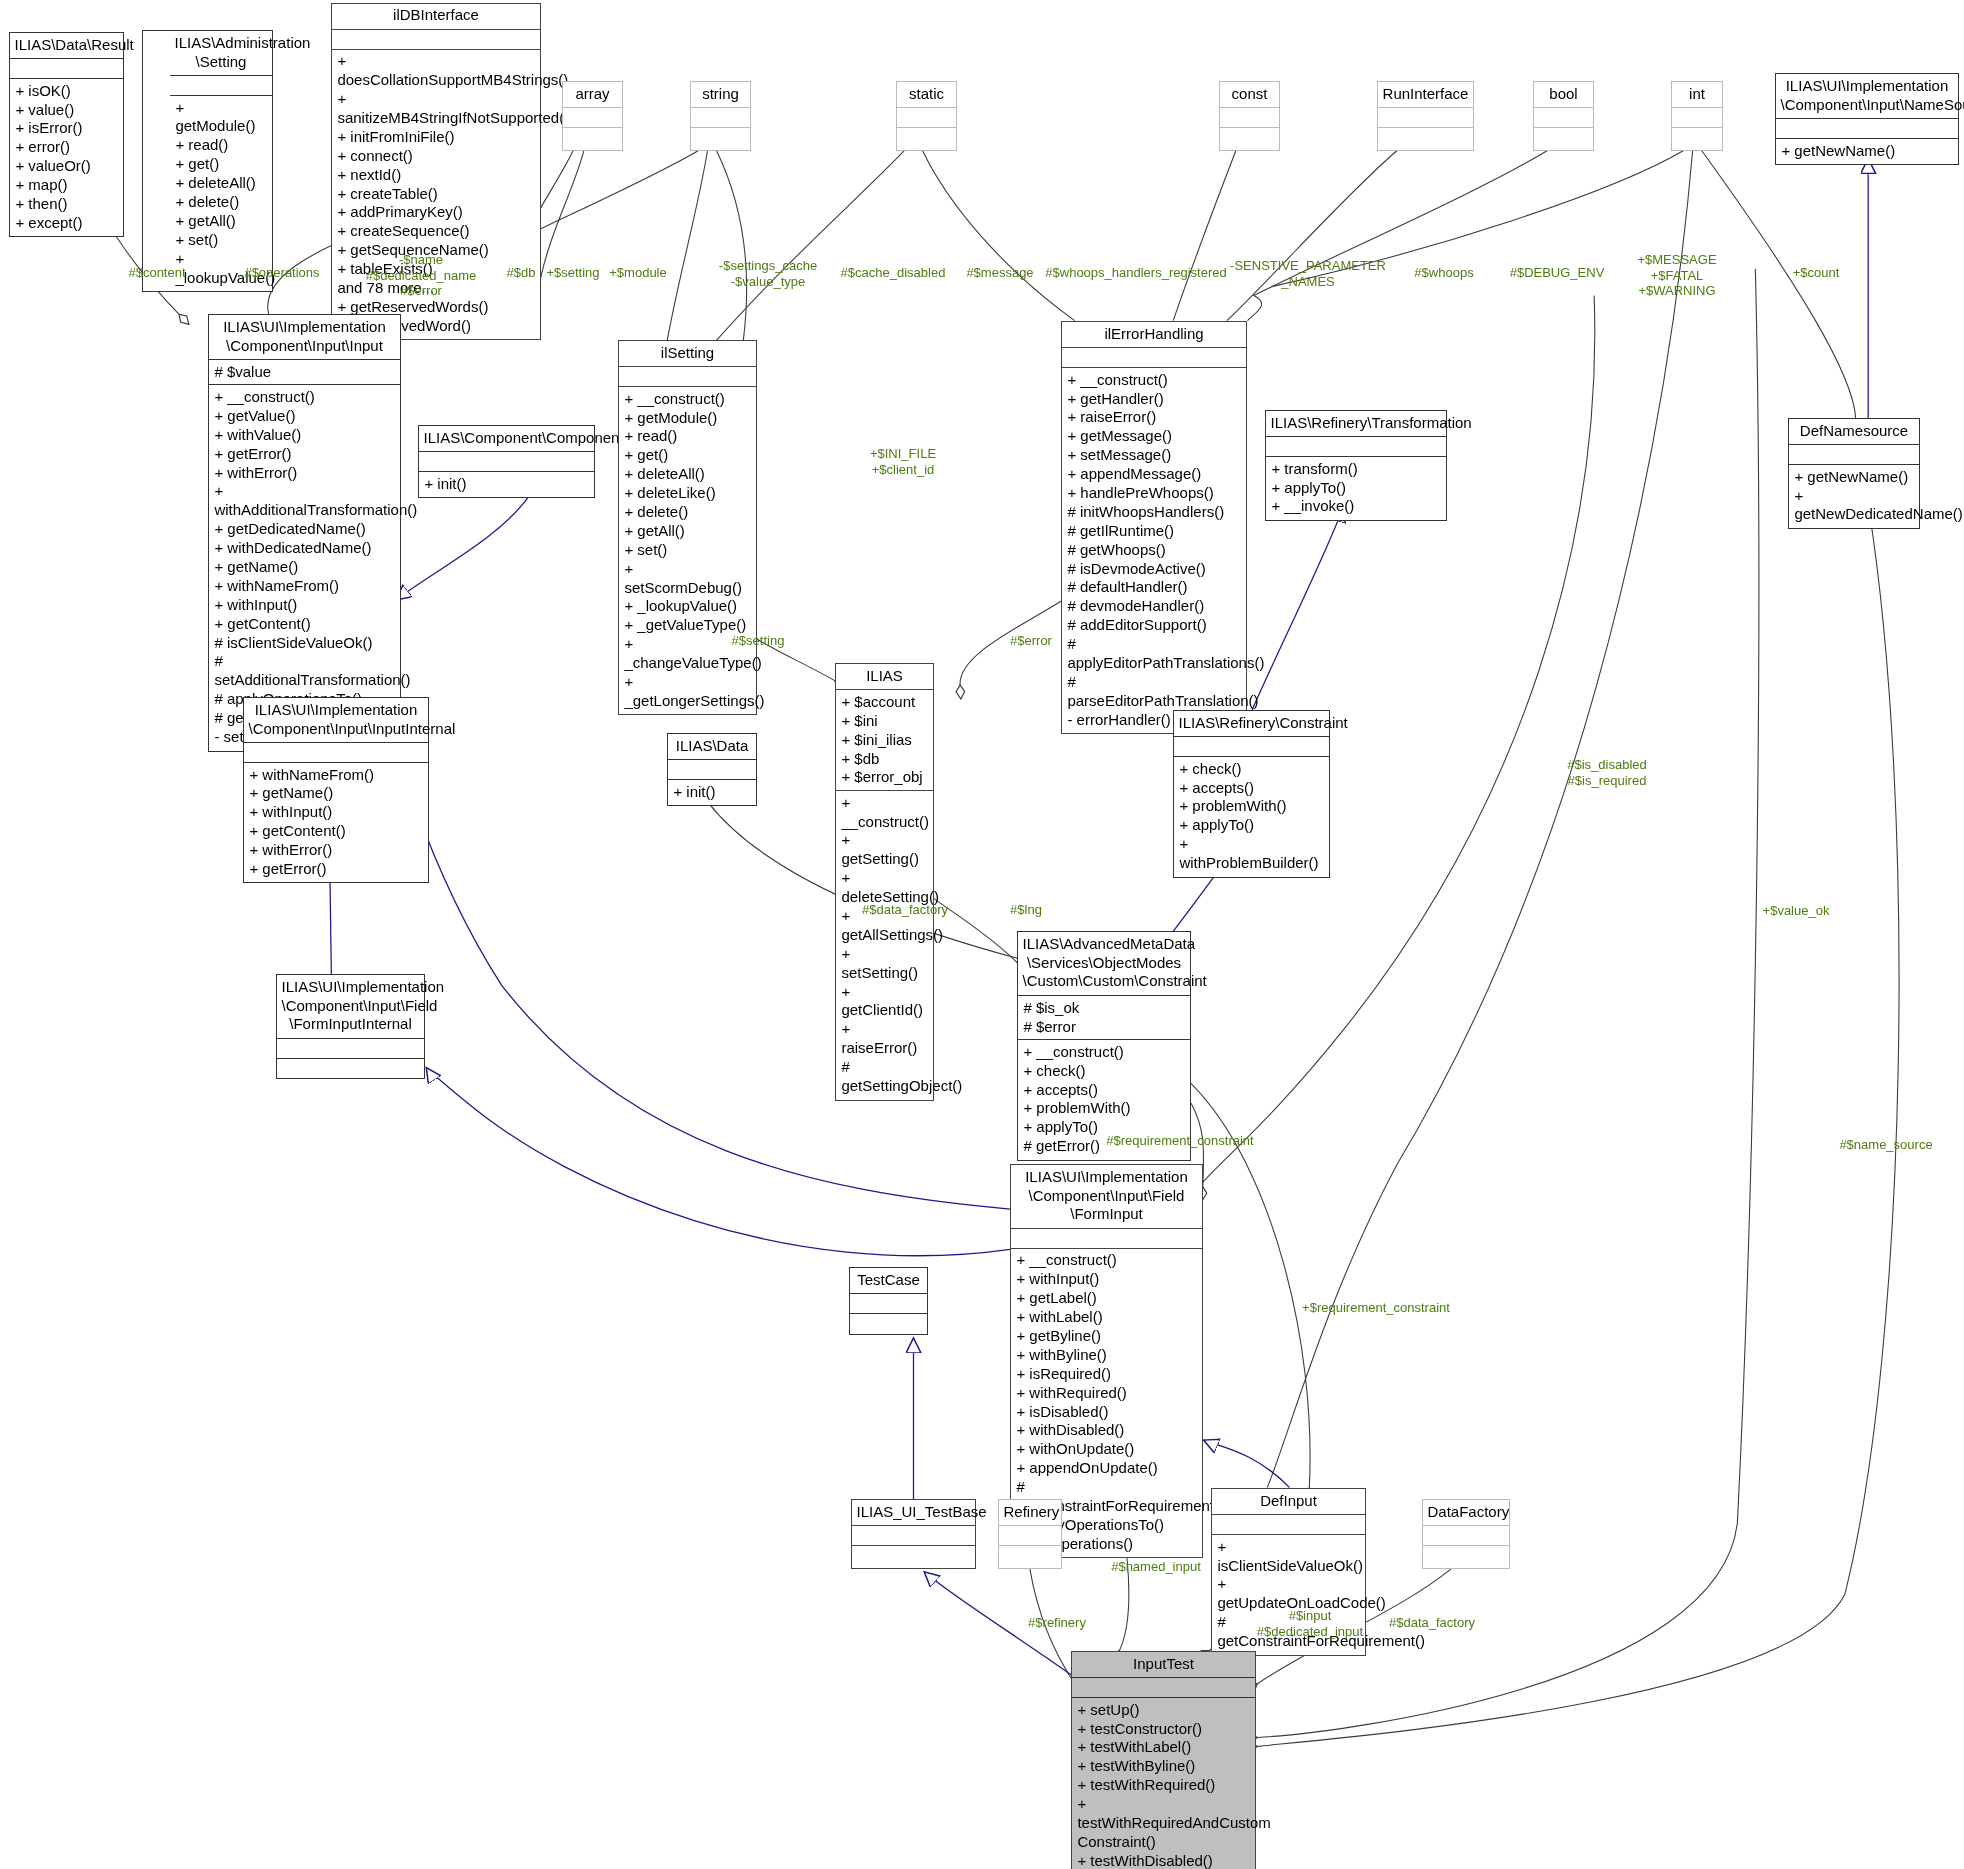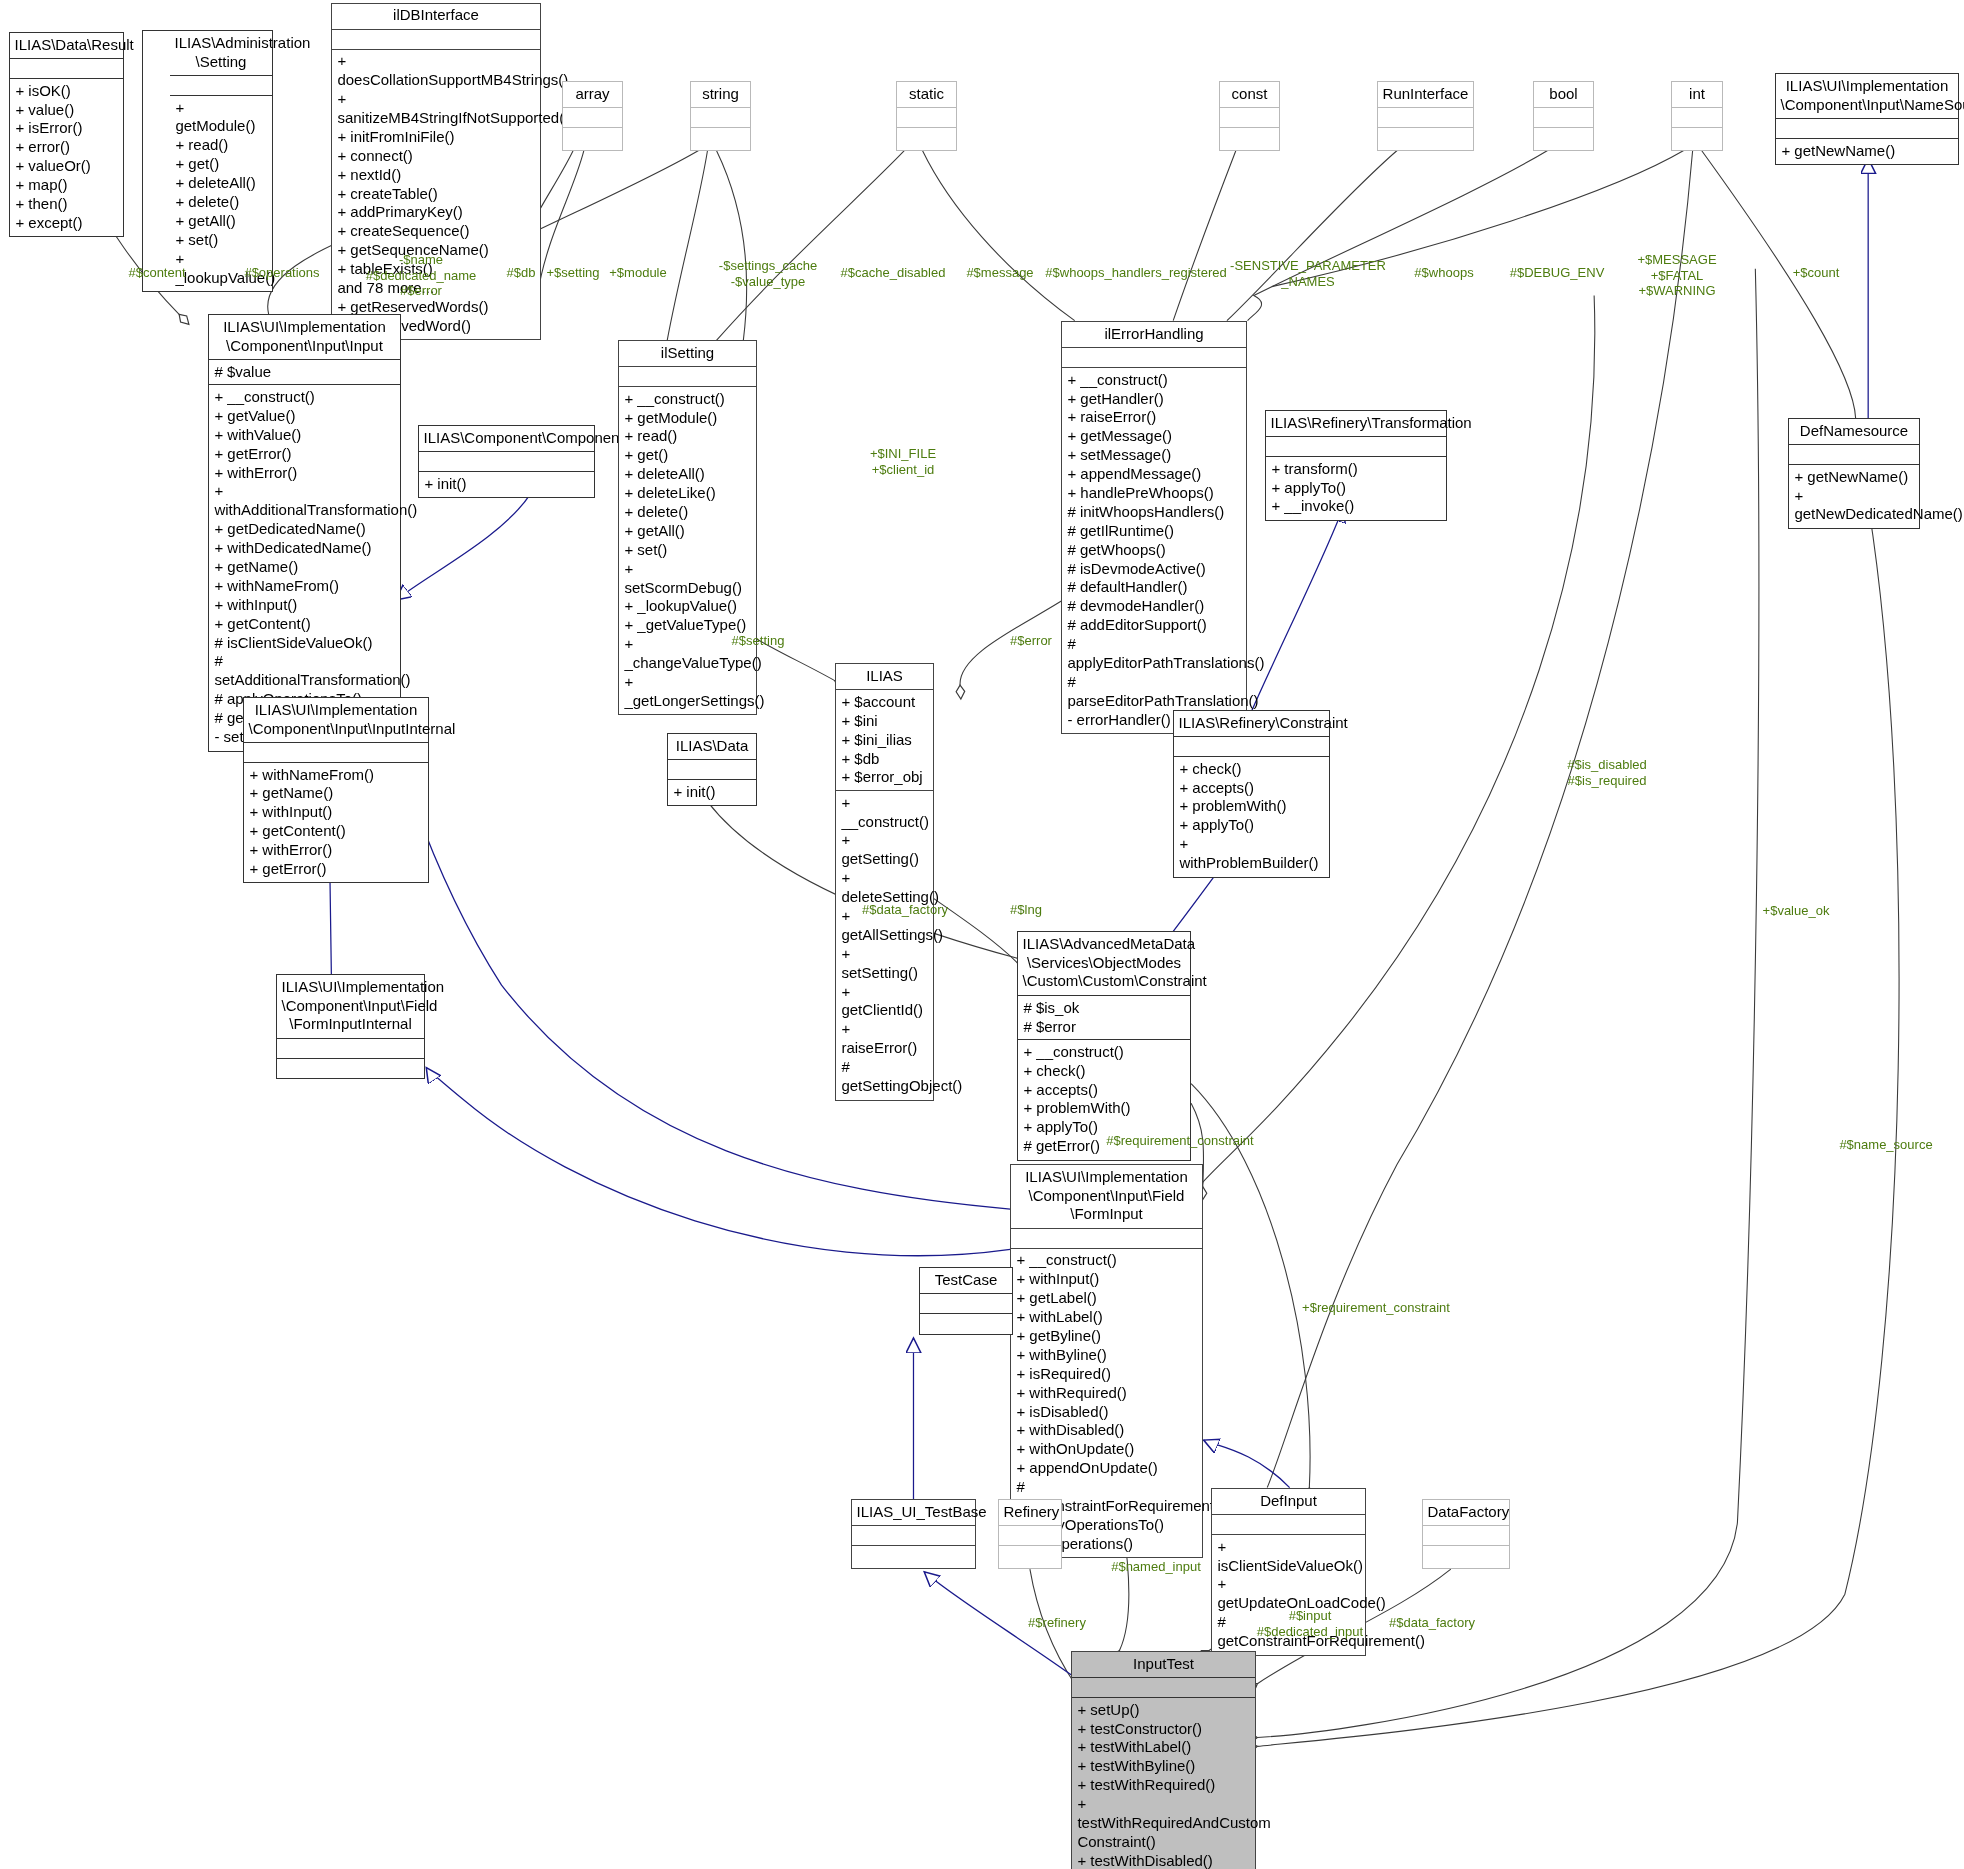--- a/index.html
+++ b/index.html
@@ -412,21 +412,21 @@
 + isRequired()
 + withRequired()
 + isDisabled()
 + withDisabled()
 + withOnUpdate()
 + appendOnUpdate()
 # getConstraintForRequirement()
 # applyOperationsTo()
 # getOperations()</div>
       </div>
-      <div class="uml-class " style="left: 919px; top: 1267px; width: 94px; min-height: 68px;">
+      <div class="uml-class " style="left: 849px; top: 1267px; width: 79px; min-height: 68px;">
         <div class="uml-name">TestCase</div>
         <div class="uml-attrs"></div>
         <div class="uml-ops"></div>
       </div>
       <div class="uml-class thick" style="left: 851px; top: 1499px; width: 125px; min-height: 70px;">
         <div class="uml-name">ILIAS_UI_TestBase</div>
         <div class="uml-attrs"></div>
         <div class="uml-ops"></div>
       </div>
       <div class="uml-class faint" style="left: 998px; top: 1499px; width: 64px; min-height: 70px;">

